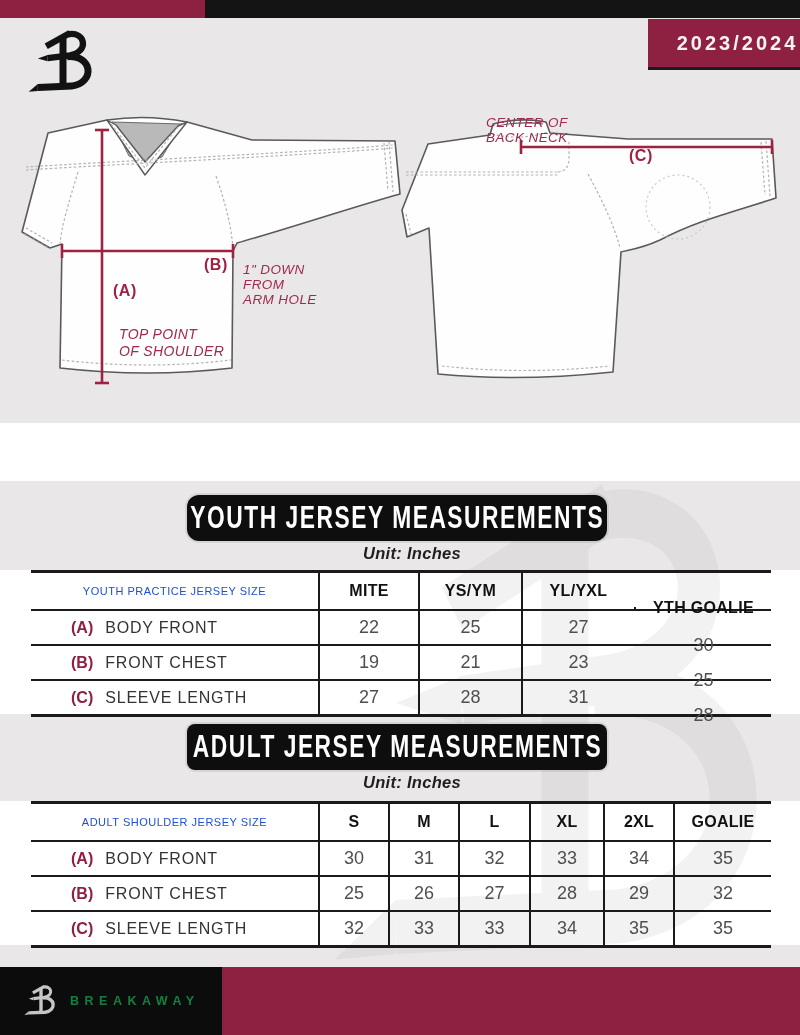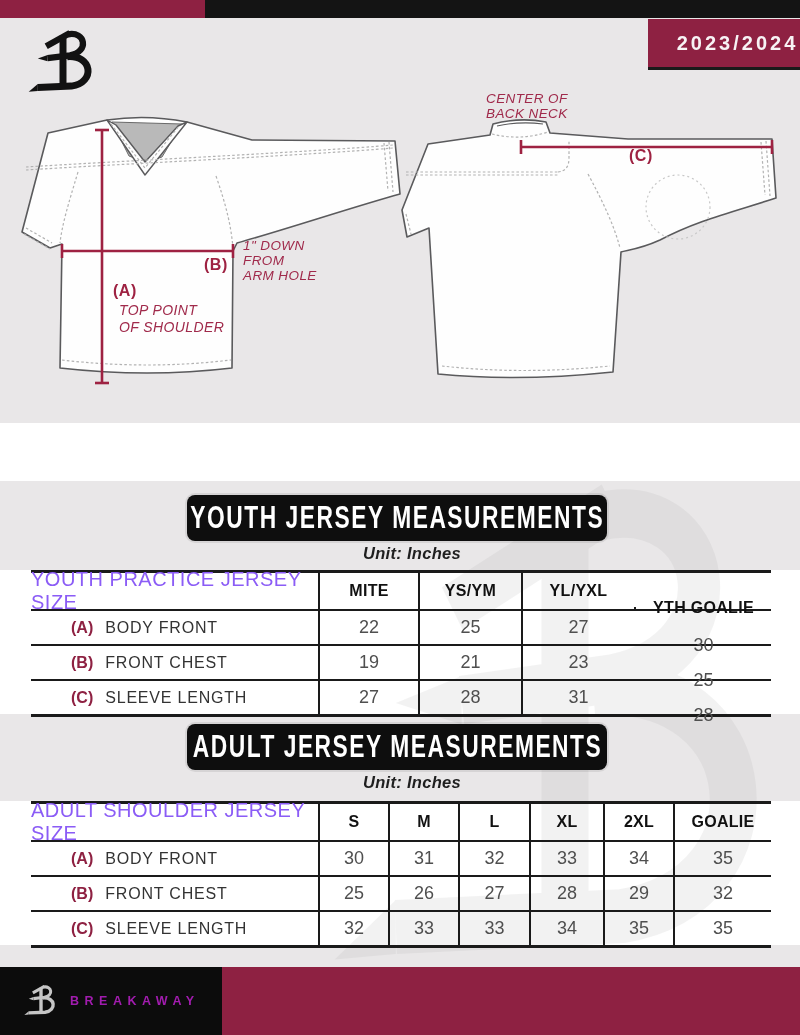--- a/index.html
+++ b/index.html
@@ -16,42 +16,42 @@
              border-left:2px solid #2a2a2a;border-bottom:3px solid #1a1a1a;
              display:flex;align-items:center;justify-content:center;}
   .title-text{font-size:29px;font-weight:800;color:#1b1b1d;letter-spacing:1px;
               display:inline-block;transform:scaleX(.97);white-space:nowrap;}
   .season-box{position:absolute;left:648px;top:19px;width:179px;height:48px;background:#8e2142;
               border-bottom:3px solid #1a1a1a;display:flex;align-items:center;justify-content:center;}
   .season-text{font-size:20px;font-weight:700;color:#f7f2f4;letter-spacing:3px;white-space:nowrap;}
   
   .mkey{position:absolute;color:#9e2242;font-weight:700;font-size:16px;letter-spacing:.5px;}
   .mnote{position:absolute;color:#a02a4b;font-style:italic;font-size:13.5px;line-height:15px;
-         letter-spacing:.4px;white-space:pre-line;font-weight:400;}
+         letter-spacing:.4px;white-space:pre-line;font-weight:400;margin-top:24px;}
   .mnote.big{line-height:17px;font-size:14px;}
   
   .notice{position:absolute;left:0;top:423px;width:800px;height:58px;background:#8e2142;
           display:flex;flex-direction:column;align-items:center;justify-content:center;
           color:#faf4f6;font-size:17px;line-height:23px;letter-spacing:.2px;}
   
   .sec-banner{position:absolute;left:187px;width:420px;height:46px;background:#0e0e0e;border-radius:8px;
               display:flex;align-items:center;justify-content:center;box-shadow:0 0 0 2px rgba(0,0,0,.08);}
   .sec-banner span{color:#fff;font-size:30px;font-weight:700;letter-spacing:2px;white-space:nowrap;
                    display:inline-block;transform:scaleX(.76) scaleY(1.02);}
   .unit{position:absolute;left:12px;width:800px;text-align:center;font-style:italic;font-weight:600;
         font-size:16.5px;color:#1f1f1f;letter-spacing:.3px;}
   
   .size-table{position:absolute;left:31px;width:740px;border-top:3px solid #1a1a1a;border-bottom:3px solid #1a1a1a;}
   .t-row{display:flex;height:33px;border-bottom:2px solid #1a1a1a;}
   .t-row.head{height:36px;}
   .t-row:last-child{border-bottom:none;}
   .c{display:flex;align-items:center;justify-content:center;border-left:2px solid #1a1a1a;box-sizing:border-box;}
   .c:first-child{border-left:none;}
   .c.lab{justify-content:flex-start;padding-left:40px;gap:12px;}
-  .head-label{font-size:20px;color:#8b5cf6;letter-spacing:.5px;}
+  .head-label{font-size:11px;color:#1d4ed8;letter-spacing:.5px;}
   .size-hd{font-size:16px;font-weight:700;color:#111;letter-spacing:.3px;}
   .key{color:#8e2142;font-weight:700;font-size:16px;}
   .rlabel{color:#333;font-size:16px;letter-spacing:.8px;}
   .val{font-size:18px;color:#4f4f4f;}
   
   .yt .c:nth-child(1){width:287px;}
   .yt .c:nth-child(2){width:100px;}
   .yt .c:nth-child(3){width:103px;}
   .yt .c:nth-child(4){width:113px;}
   .yt .c:nth-child(5){width:137px;margin-top:34px;}
@@ -60,21 +60,21 @@
   .ad .c:nth-child(2){width:70px;}
   .ad .c:nth-child(3){width:70px;}
   .ad .c:nth-child(4){width:71px;}
   .ad .c:nth-child(5){width:74px;}
   .ad .c:nth-child(6){width:70px;}
   .ad .c:nth-child(7){width:98px;}
   
   .foot-black{position:absolute;left:0;top:967px;width:222px;height:68px;background:#0c0c0c;}
   .foot-maroon{position:absolute;left:222px;top:967px;width:578px;height:68px;background:#8e2142;}
   .foot-note{position:absolute;left:233px;top:970px;width:560px;color:#fcf8f9;font-size:17px;line-height:22px;letter-spacing:.1px;}
-  .brand{position:absolute;left:70px;top:994px;color:#a21caf;font-size:12.5px;font-weight:700;letter-spacing:5.5px;white-space:nowrap;}
+  .brand{position:absolute;left:70px;top:994px;color:#15803d;font-size:12.5px;font-weight:700;letter-spacing:5.5px;white-space:nowrap;}
   .watermark{position:absolute;left:330px;top:468px;width:470px;height:540px;opacity:.12;pointer-events:none;}
   svg{display:block;}
 </style>
 </head>
 <body>
 
 <div class="page">
 
   <div class="strip" style="top:18px;height:405px;"></div>
   <div class="strip" style="top:481px;height:89px;"></div>
@@ -180,21 +180,21 @@
   <div class="mkey" style="left:629px;top:147px;">(C)</div>
   <div class="mkey" style="left:204px;top:256px;">(B)</div>
   <div class="mnote" style="left:243px;top:238px;">1" DOWN
 FROM
 ARM HOLE</div>
   <div class="mkey" style="left:113px;top:282px;">(A)</div>
   <div class="mnote big" style="left:119px;top:302px;">TOP POINT
 OF SHOULDER</div>
 
 
-  <div class="sec-banner" style="top:495px;">
+  <div class="sec-banner" style="top:495px;border-radius:12px;">
     <span>YOUTH JERSEY MEASUREMENTS</span>
   </div>
   <div class="unit" style="top:544px;">Unit: Inches</div>
 
   <div class="size-table yt" style="top:570px;">
     <div class="t-row head">
       <div class="c">
           <span class="head-label">YOUTH PRACTICE JERSEY SIZE</span>
         </div>
       <div class="c">

